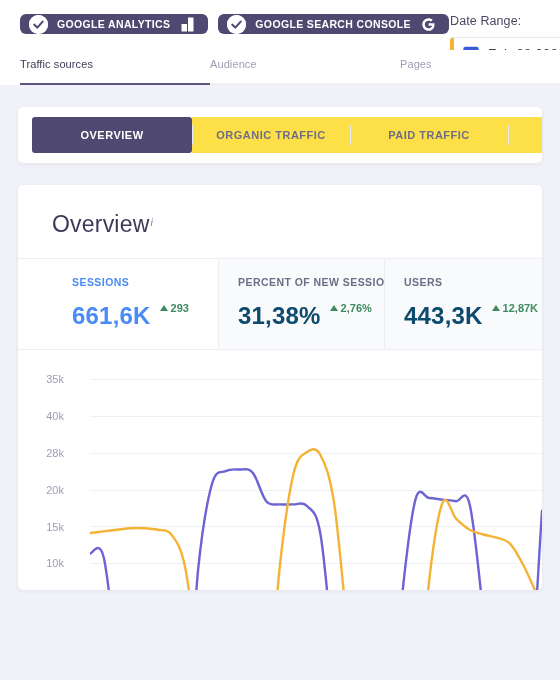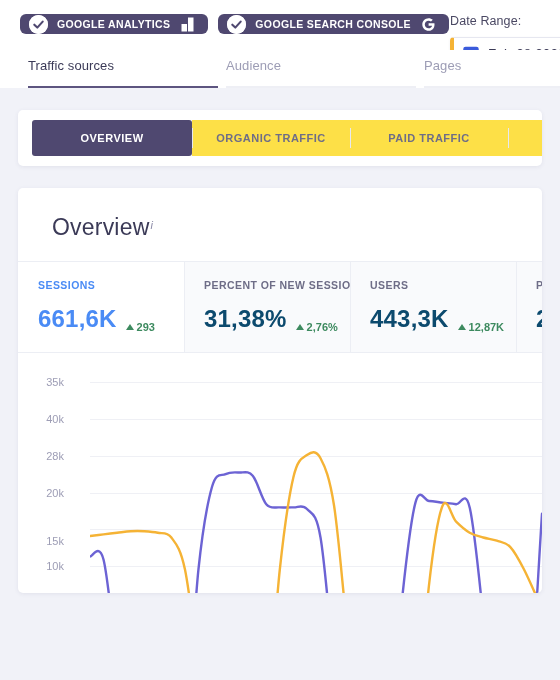--- a/index.html
+++ b/index.html
@@ -115,31 +115,30 @@
 
   
   .main-tabs {
     background: #ffffff;
     display: flex;
     padding: 0 20px;
     position: relative;
   }
 
   .main-tab {
-    font-size: 13px;
+    font-size: 11px;
     color: #9d9db5;
     padding: 8px 0 13px 0;
     width: 190px;
     flex: 0 0 auto;
     border-bottom: 2px solid #eeeff5;
     cursor: pointer;
     letter-spacing: 0.1px;
     white-space: nowrap;
     overflow: hidden;
-    margin-left: 8px;
   }
 
   .main-tab.active {
     color: #3b3a57;
     border-bottom: 2px solid #5d5580;
   }
 
   
   .subtab-wrap {
     padding: 22px 18px 0 18px;
@@ -219,20 +218,21 @@
     vertical-align: super;
     margin-left: 1px;
     cursor: pointer;
   }
 
   
   .kpi-strip {
     display: flex;
     border-top: 1px solid #eceef4;
     border-bottom: 1px solid #eceef4;
+    padding-left: 34px;
   }
 
   .kpi {
     flex: 0 0 auto;
     width: 166px;
     padding: 17px 0 19px 20px;
     position: relative;
     background: #f9fafc;
   }
 
@@ -255,21 +255,21 @@
     color: #6e6d87;
     white-space: nowrap;
     overflow: hidden;
   }
 
   .kpi.active .kpi-label { color: #4a8bf5; }
 
   .kpi-row {
     margin-top: 14px;
     display: flex;
-    align-items: flex-end;
+    align-items: flex-start;
     gap: 9px;
     white-space: nowrap;
   }
 
   .kpi-value {
     font-size: 24px;
     font-weight: bold;
     color: #0c4a6e;
     letter-spacing: 0.2px;
   }
@@ -466,21 +466,21 @@
         <div id="grid-layer">
             <div class="gridline" style="top: 11.0526px;"></div>
             <div class="ytick" style="top: 11.0526px;">35k</div>
             <div class="gridline" style="top: 47.8947px;"></div>
             <div class="ytick" style="top: 47.8947px;">40k</div>
             <div class="gridline" style="top: 84.7368px;"></div>
             <div class="ytick" style="top: 84.7368px;">28k</div>
             <div class="gridline" style="top: 121.579px;"></div>
             <div class="ytick" style="top: 121.579px;">20k</div>
             <div class="gridline" style="top: 158.421px;"></div>
-            <div class="ytick" style="top: 170px;">15k</div>
+            <div class="ytick" style="top: 159px;">15k</div>
             <div class="gridline" style="top: 195.263px;"></div>
             <div class="ytick" style="top: 195.263px;">10k</div>
           </div>
         <svg class="chart-svg" id="chart-svg" viewBox="0 0 100 100" preserveAspectRatio="none">
             <path d="M 0.00 41.05 C 0.50 41.17, 2.00 37.78, 3.00 41.75 C 4.00 45.73, 5.00 57.13, 6.00 64.91 C 7.00 72.69, 8.00 84.09, 9.00 88.42 C 10.00 92.75, 11.00 90.47, 12.00 90.88 C 13.00 91.29, 14.00 90.88, 15.00 90.88 C 16.00 90.88, 17.00 92.28, 18.00 90.88 C 19.00 89.47, 20.00 90.29, 21.00 82.46 C 22.00 74.62, 23.00 53.33, 24.00 43.86 C 25.00 34.39, 26.00 29.12, 27.00 25.61 C 28.00 22.11, 29.00 23.33, 30.00 22.81 C 31.00 22.28, 32.00 22.40, 33.00 22.46 C 34.00 22.51, 35.00 21.99, 36.00 23.16 C 37.00 24.33, 38.00 28.30, 39.00 29.47 C 40.00 30.64, 41.00 30.06, 42.00 30.18 C 43.00 30.29, 44.00 30.12, 45.00 30.18 C 46.00 30.23, 47.00 29.42, 48.00 30.53 C 49.00 31.64, 50.00 31.11, 51.00 36.84 C 52.00 42.57, 53.00 56.14, 54.00 64.91 C 55.00 73.68, 56.00 85.03, 57.00 89.47 C 58.00 93.92, 59.00 91.23, 60.00 91.58 C 61.00 91.93, 62.00 92.51, 63.00 91.58 C 64.00 90.64, 65.00 92.75, 66.00 85.96 C 67.00 79.18, 68.00 60.35, 69.00 50.88 C 70.00 41.40, 71.00 32.81, 72.00 29.12 C 73.00 25.44, 74.00 28.77, 75.00 28.77 C 76.00 28.77, 77.00 29.01, 78.00 29.12 C 79.00 29.24, 80.00 29.30, 81.00 29.47 C 82.00 29.65, 83.00 26.02, 84.00 30.18 C 85.00 34.33, 86.00 45.09, 87.00 54.39 C 88.00 63.68, 89.00 79.77, 90.00 85.96 C 91.00 92.16, 92.00 90.64, 93.00 91.58 C 94.00 92.51, 94.83 101.58, 96.00 91.58 C 97.17 81.58, 99.33 41.58, 100.00 31.58" fill="none" stroke="#6c63d4" stroke-width="1.1" vector-effect="non-scaling-stroke" stroke-linecap="round" stroke-linejoin="round" style="stroke-width: 2.4px;"></path>
             <path d="M 0.00 36.49 C 0.50 36.43, 2.00 36.26, 3.00 36.14 C 4.00 36.02, 5.00 35.91, 6.00 35.79 C 7.00 35.67, 8.00 35.50, 9.00 35.44 C 10.00 35.38, 11.00 35.38, 12.00 35.44 C 13.00 35.50, 14.00 35.56, 15.00 35.79 C 16.00 36.02, 17.00 35.50, 18.00 36.84 C 19.00 38.19, 20.00 39.18, 21.00 43.86 C 22.00 48.54, 23.00 58.19, 24.00 64.91 C 25.00 71.64, 26.00 79.65, 27.00 84.21 C 28.00 88.77, 29.00 90.88, 30.00 92.28 C 31.00 93.68, 32.00 92.57, 33.00 92.63 C 34.00 92.69, 35.00 94.91, 36.00 92.63 C 37.00 90.35, 38.00 87.08, 39.00 78.95 C 40.00 70.82, 41.00 53.10, 42.00 43.86 C 43.00 34.62, 44.00 27.72, 45.00 23.51 C 46.00 19.30, 47.00 19.30, 48.00 18.60 C 49.00 17.89, 50.00 17.43, 51.00 19.30 C 52.00 21.17, 53.00 23.39, 54.00 29.82 C 55.00 36.26, 56.00 49.12, 57.00 57.89 C 58.00 66.67, 59.00 76.84, 60.00 82.46 C 61.00 88.07, 62.00 90.00, 63.00 91.58 C 64.00 93.16, 65.00 91.87, 66.00 91.93 C 67.00 91.99, 68.00 93.51, 69.00 91.93 C 70.00 90.35, 71.00 89.88, 72.00 82.46 C 73.00 75.03, 74.00 56.14, 75.00 47.37 C 76.00 38.60, 77.00 32.16, 78.00 29.82 C 79.00 27.49, 80.00 32.34, 81.00 33.33 C 82.00 34.33, 83.00 35.20, 84.00 35.79 C 85.00 36.37, 86.00 36.55, 87.00 36.84 C 88.00 37.13, 89.00 37.19, 90.00 37.54 C 91.00 37.89, 92.00 37.89, 93.00 38.95 C 94.00 40.00, 94.83 41.58, 96.00 43.86 C 97.17 46.14, 99.33 51.17, 100.00 52.63" fill="none" stroke="#f5b335" stroke-width="1.1" vector-effect="non-scaling-stroke" stroke-linecap="round" stroke-linejoin="round" style="stroke-width: 2.4px;"></path>
           </svg>
       </div>
     </div>
 

